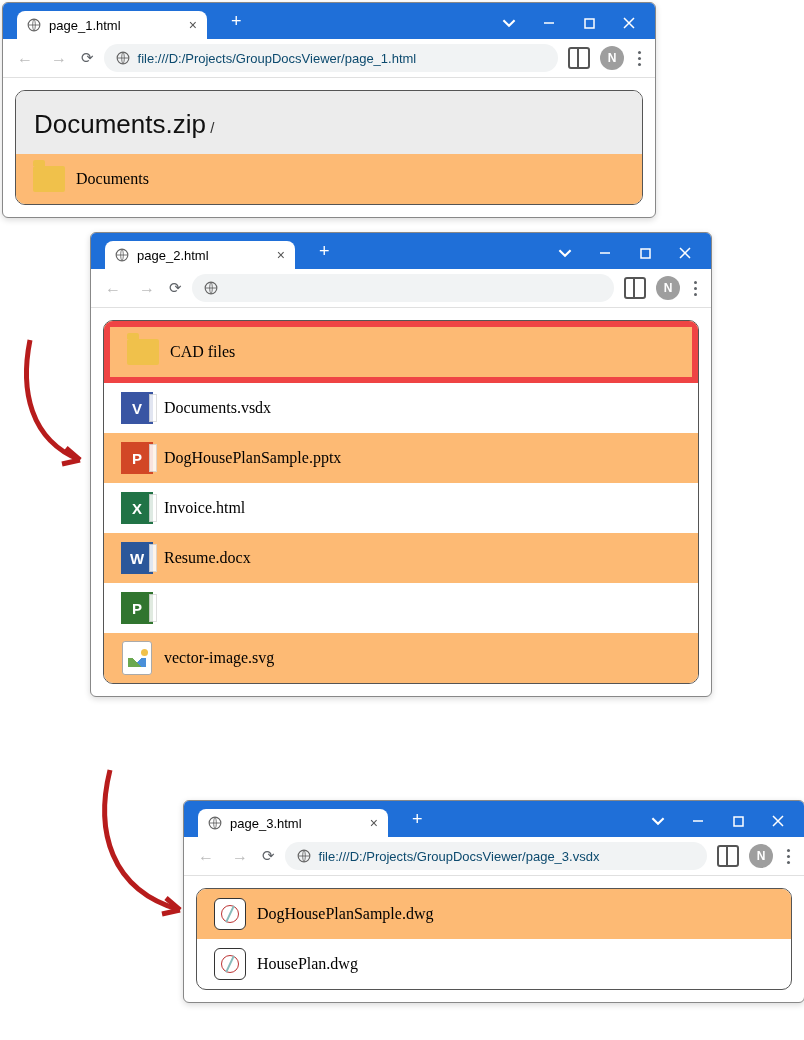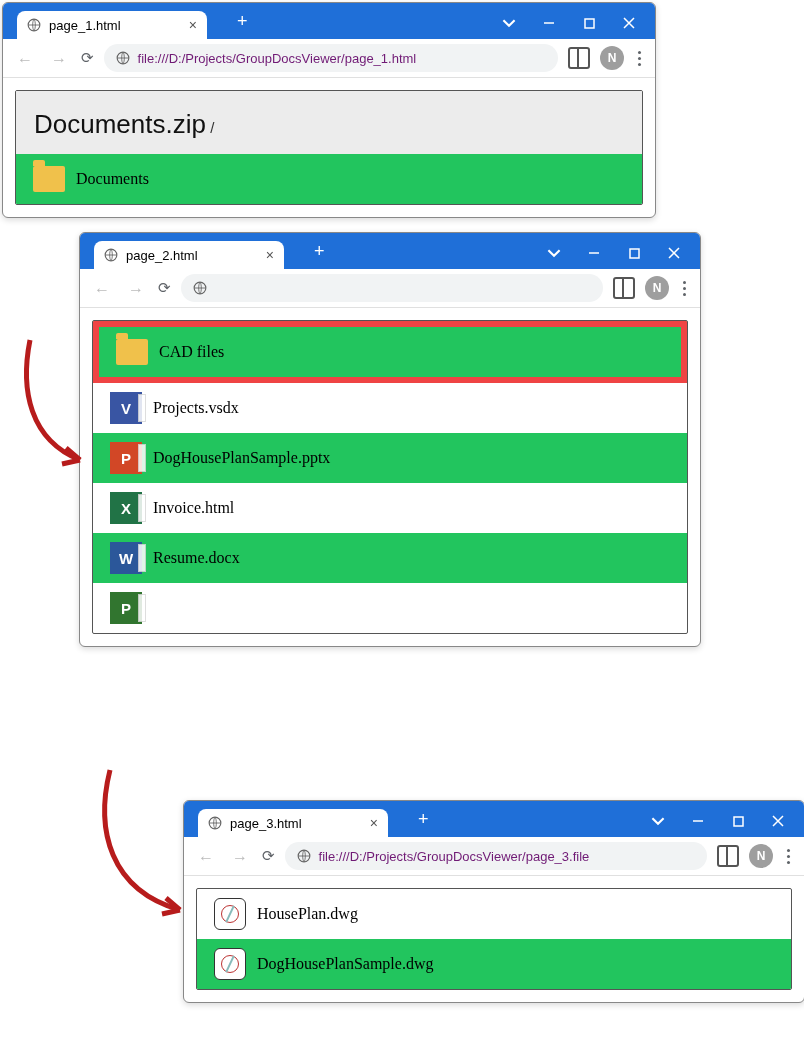--- a/index.html
+++ b/index.html
@@ -1,40 +1,40 @@
 <!DOCTYPE html>
 <html><head>
 <meta charset="utf-8">
 <style>
 body{margin:0;padding:0;background:#fff;font-family:Arial,sans-serif;width:804px;height:1040px;position:relative;overflow:hidden}
 .window{position:absolute;border:1px solid #888;border-radius:6px;overflow:hidden;box-shadow:0 2px 6px rgba(0,0,0,0.15);background:#fff}
 .titlebar{background:#1f6fd8;height:36px;display:flex;align-items:flex-end;padding-left:14px}
-.tab{background:#fff;border-radius:8px 8px 0 0;padding:6px 10px;display:flex;align-items:center;gap:8px;font-size:13px;min-width:170px;position:relative;margin-right:14px}
+.tab{background:#fff;border-radius:8px 8px 0 0;padding:6px 10px;display:flex;align-items:center;gap:8px;font-size:13px;min-width:170px;position:relative;margin-right:8px}
 .tab-close{font-size:14px;color:#555;margin-left:auto;cursor:pointer}
 .titlebar .newtab{color:#fff;font-size:18px;padding:0 10px;cursor:pointer;align-self:center;margin-left:6px}
 .win-controls{margin-left:auto;display:flex;align-items:center;padding-right:6px}
 .win-btn{width:40px;height:32px;display:flex;align-items:center;justify-content:center;color:#fff;cursor:pointer}
 .toolbar{background:#fff;height:38px;display:flex;align-items:center;padding:0 10px;gap:10px;border-bottom:1px solid #e0e0e0}
 .nav-arrow{color:#5f6368;font-size:16px;cursor:pointer;padding:4px}
 .nav-arrow.disabled{color:#bbb}
 .reload{font-size:15px;color:#5f6368;cursor:pointer}
-.addressbar{flex:1;background:#f1f3f4;border-radius:16px;height:28px;display:flex;align-items:center;padding:0 12px;gap:8px;font-size:13px;color:#701a75}
+.addressbar{flex:1;background:#f1f3f4;border-radius:16px;height:28px;display:flex;align-items:center;padding:0 12px;gap:8px;font-size:13px;color:#0c4a6e}
 .addressbar svg{flex-shrink:0}
 .panels-icon{width:18px;height:18px;border:2px solid #555;border-radius:3px;position:relative}
 .panels-icon::after{content:"";position:absolute;left:7px;top:0;bottom:0;width:2px;background:#555}
 .avatar{width:24px;height:24px;border-radius:50%;background:#9e9e9e;color:#fff;display:flex;align-items:center;justify-content:center;font-size:12px;font-weight:bold}
 .menu-dots{display:flex;flex-direction:column;gap:3px;padding:4px;cursor:pointer}
 .menu-dots span{width:3px;height:3px;background:#5f6368;border-radius:50%}
 .content{padding:12px}
-.card{border:1px solid #555;border-radius:2px;padding:0;overflow:hidden}
+.card{border:1px solid #555;border-radius:10px;padding:0;overflow:hidden}
 .card-header{background:#ececec;padding:18px 18px 14px;font-size:15px;color:#333}
 .card-header .zipname{font-size:26px;font-weight:normal;color:#111}
 .file-list{padding:0}
 .file-row{display:flex;align-items:center;padding:8px 16px;gap:10px;font-size:16px;font-family:Georgia,serif}
-.file-row.odd{background:#22c55e}
+.file-row.odd{background:#fdba74}
 .file-row.highlighted{border:6px solid #ef4444}
 .icon-box{width:34px;height:34px;display:flex;align-items:center;justify-content:center;flex-shrink:0}
 .folder-icon{width:32px;height:26px;background:#f0c14b;border-radius:2px;position:relative}
 .folder-icon::before{content:"";position:absolute;top:-6px;left:0;width:12px;height:6px;background:#f0c14b;border-radius:2px 2px 0 0}
 .office-icon{width:32px;height:32px;display:flex;align-items:center;justify-content:center;color:#fff;font-weight:bold;font-size:15px;font-family:Arial,sans-serif;position:relative}
 .office-icon.visio{background:#3955a3}
 .office-icon.ppt{background:#d24726}
 .office-icon.xls{background:#217346}
 .office-icon.doc{background:#2b579a}
 .office-icon.mpp{background:#31752f}
@@ -114,21 +114,21 @@
           <div class="icon-box">
               <div class="folder-icon"></div>
             </div>
           <span>Documents</span>
         </div>
       </div>
     </div>
   </div>
 </div>
 
-<div class="window" style="left:79px;top:232px;width:620px">
+<div class="window" style="left:90px;top:232px;width:620px">
   <div class="titlebar">
     <div class="tab">
       <svg width="14" height="14" viewBox="0 0 24 24">
           <circle cx="12" cy="12" r="10" fill="none" stroke="#666" stroke-width="2"></circle>
           <path d="M2 12h20M12 2c3 3 3 17 0 20M12 2c-3 3-3 17 0 20" fill="none" stroke="#666" stroke-width="1.5"></path>
         </svg>
       <span>page_2.html</span>
       <span class="tab-close">×</span>
     </div>
     <span class="newtab">+</span>
@@ -179,21 +179,21 @@
         <div class="file-row odd highlighted">
             <div class="icon-box">
               <div class="folder-icon"></div>
             </div>
             <span>CAD files</span>
           </div>
         <div class="file-row">
             <div class="icon-box">
               <div class="office-icon visio">V</div>
             </div>
-            <span>Projects.vsdx</span>
+            <span>Documents.vsdx</span>
           </div>
         <div class="file-row odd">
             <div class="icon-box">
               <div class="office-icon ppt">P</div>
             </div>
             <span>DogHousePlanSample.pptx</span>
           </div>
         <div class="file-row">
             <div class="icon-box">
               <div class="office-icon xls">X</div>
@@ -203,20 +203,29 @@
         <div class="file-row odd">
             <div class="icon-box">
               <div class="office-icon doc">W</div>
             </div>
             <span>Resume.docx</span>
           </div>
         <div class="file-row">
             <div class="icon-box">
               <div class="office-icon mpp">P</div>
             </div>
+          </div>
+        <div class="file-row odd">
+            <div class="icon-box">
+              <div class="svg-icon">
+                <div class="sun"></div>
+                <div class="mtn"></div>
+              </div>
+            </div>
+            <span>vector-image.svg</span>
           </div>
       </div>
     </div>
   </div>
 </div>
 
 <div class="window" style="left:183px;top:800px;width:620px">
   <div class="titlebar">
     <div class="tab">
       <svg width="14" height="14" viewBox="0 0 24 24">
@@ -252,44 +261,44 @@
   </div>
   <div class="toolbar">
     <span class="nav-arrow disabled">←</span>
     <span class="nav-arrow disabled">→</span>
     <span class="reload">⟳</span>
     <div class="addressbar">
       <svg width="14" height="14" viewBox="0 0 24 24">
           <circle cx="12" cy="12" r="10" fill="none" stroke="#666" stroke-width="2"></circle>
           <path d="M2 12h20M12 2c3 3 3 17 0 20M12 2c-3 3-3 17 0 20" fill="none" stroke="#666" stroke-width="1.5"></path>
         </svg>
-      <span>file:///D:/Projects/GroupDocsViewer/page_3.file</span>
+      <span>file:///D:/Projects/GroupDocsViewer/page_3.vsdx</span>
     </div>
     <div class="panels-icon"></div>
     <div class="avatar">N</div>
     <div class="menu-dots">
         <span></span>
         <span></span>
         <span></span>
       </div>
   </div>
   <div class="content">
     <div class="card">
       <div class="file-list">
+        <div class="file-row odd">
+            <div class="icon-box">
+              <div class="cad-icon"></div>
+            </div>
+            <span>DogHousePlanSample.dwg</span>
+          </div>
         <div class="file-row">
             <div class="icon-box">
               <div class="cad-icon"></div>
             </div>
             <span>HousePlan.dwg</span>
-          </div>
-        <div class="file-row odd">
-            <div class="icon-box">
-              <div class="cad-icon"></div>
-            </div>
-            <span>DogHousePlanSample.dwg</span>
           </div>
       </div>
     </div>
   </div>
 </div>
 
 <svg class="arrow-svg" style="left:0;top:330px" width="120" height="160">
   <path d="M30 10 C 20 60, 30 110, 80 130" fill="none" stroke="#b71c1c" stroke-width="5"></path>
   <path d="M80 130 l-14 -12 M80 130 l-18 4" fill="none" stroke="#b71c1c" stroke-width="5"></path>
 </svg>

